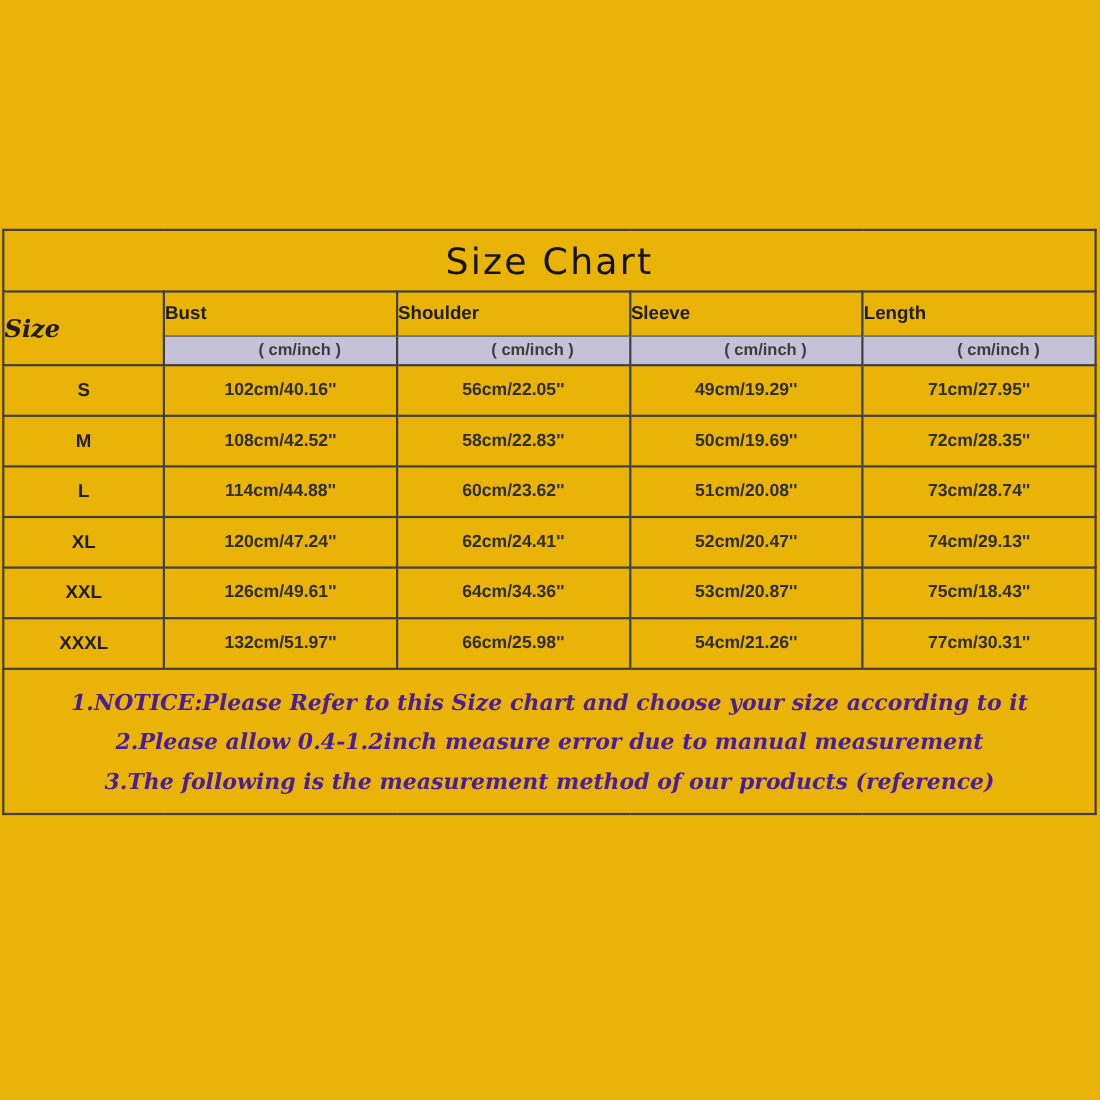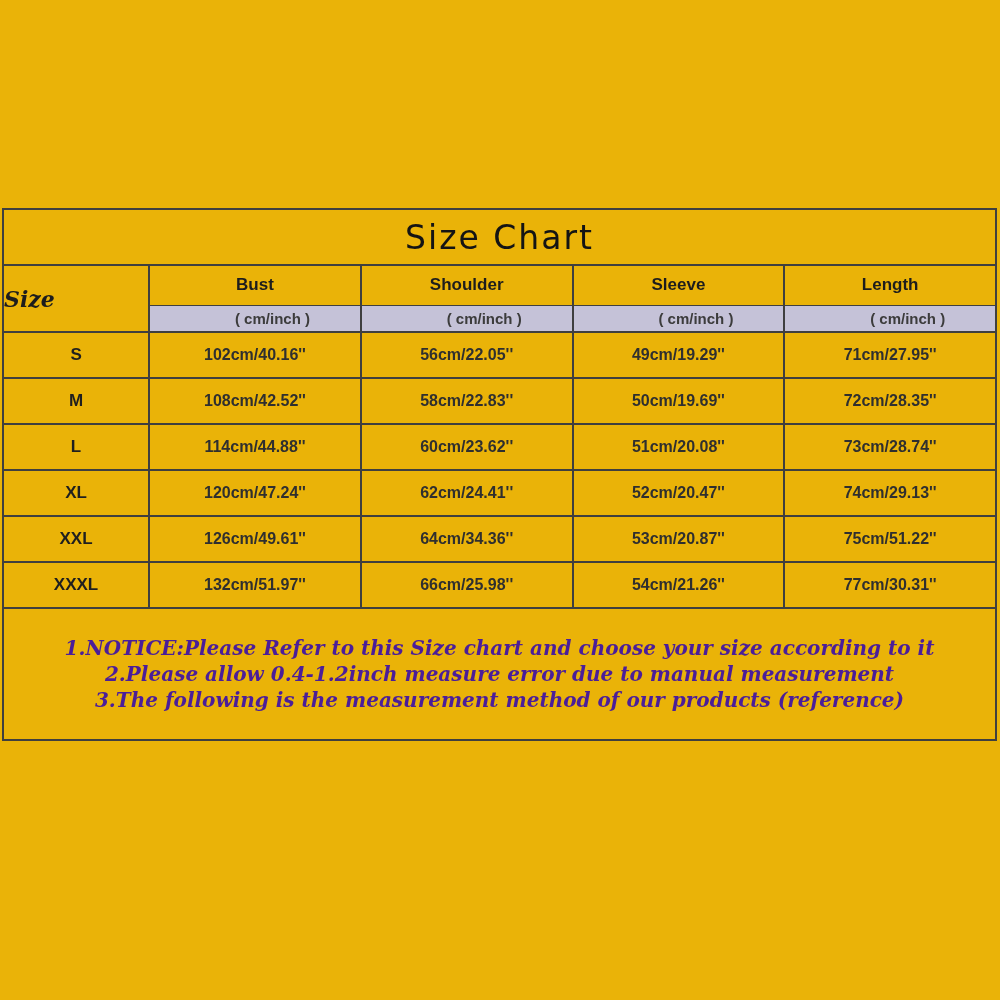--- a/index.html
+++ b/index.html
@@ -42,21 +42,20 @@
     font-family:"DejaVu Serif", serif;
     font-style:italic;
     font-weight:600;
     font-size:22px;
     color:#1d1d1d;
     text-align:left;
     vertical-align:middle;
   }
   .col-head{
     height:40px;
-    text-align:center;
     vertical-align:middle;
     font-weight:bold;
     font-size:17px;
     color:#1d1d1d;
     border-bottom-width:1px;
   }
   .unit-row td{
     height:27px;
     background:var(--band);
     text-align:center;
@@ -81,21 +80,21 @@
   }
   .notice-cell{
     height:132px;
     vertical-align:middle;
   }
   .notice-lines{
     display:flex;
     flex-direction:column;
     align-items:center;
     justify-content:center;
-    gap:2px;
+    gap:12px;
   }
   .notice-line{
     font-family:"DejaVu Serif", serif;
     font-style:italic;
     font-weight:600;
     font-size:20px;
     color:var(--notice);
     text-align:center;
     white-space:nowrap;
   }
@@ -163,21 +162,21 @@
       <td>62cm/24.41''</td>
       <td>52cm/20.47''</td>
       <td>74cm/29.13''</td>
     </tr>
 
     <tr class="data-row">
       <td class="size-label">XXL</td>
       <td>126cm/49.61''</td>
       <td>64cm/34.36''</td>
       <td>53cm/20.87''</td>
-      <td>75cm/51.22''</td>
+      <td>75cm/18.43''</td>
     </tr>
 
     <tr class="data-row">
       <td class="size-label">XXXL</td>
       <td>132cm/51.97''</td>
       <td>66cm/25.98''</td>
       <td>54cm/21.26''</td>
       <td>77cm/30.31''</td>
     </tr>
 

